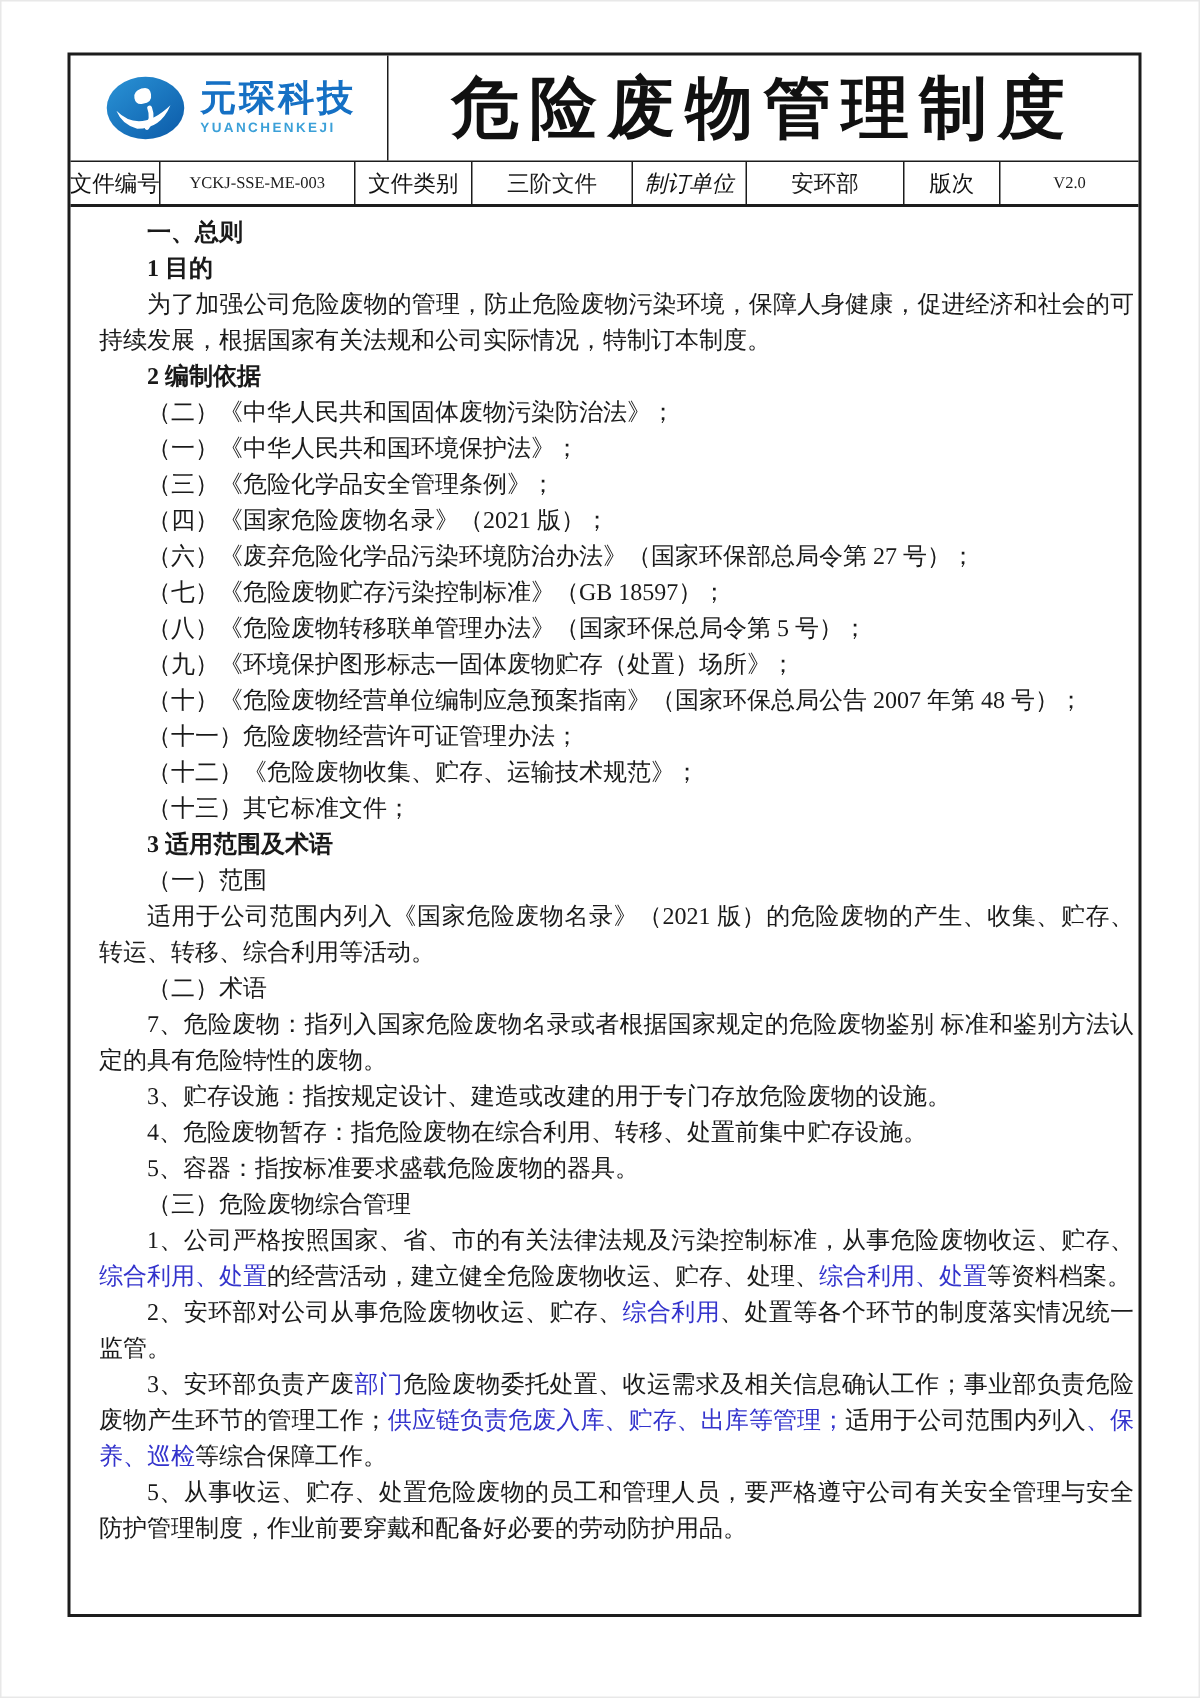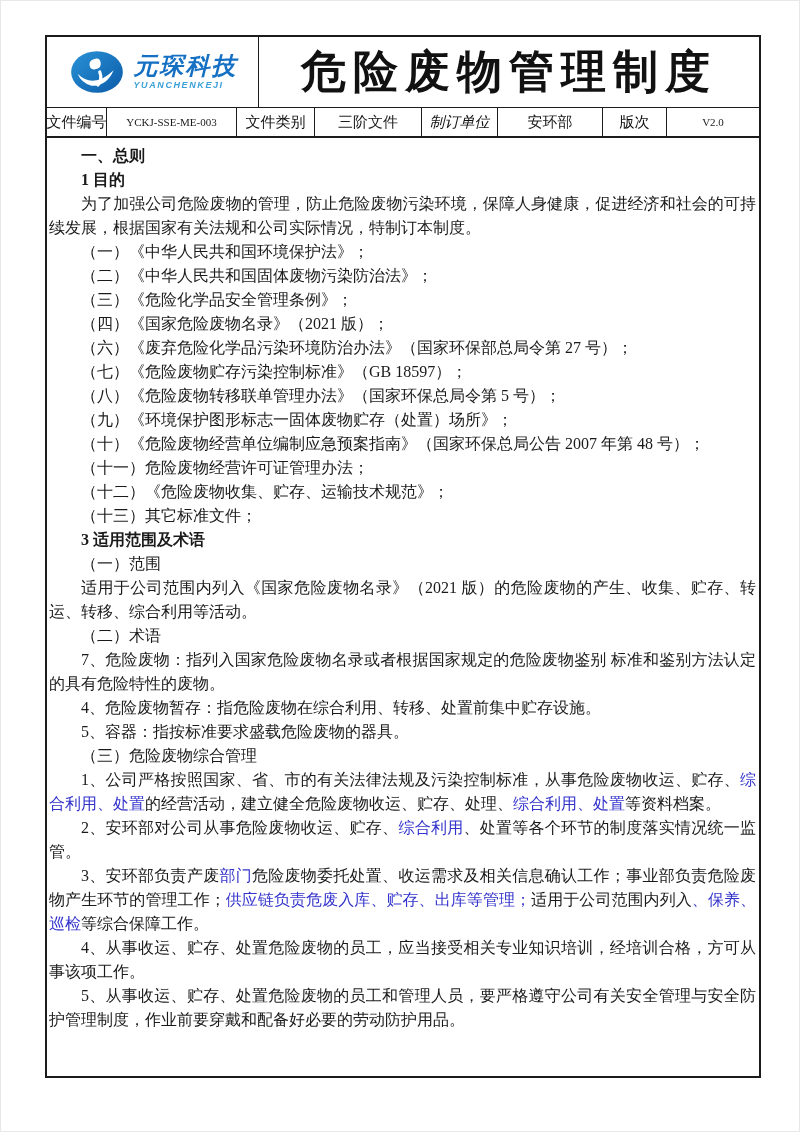--- a/index.html
+++ b/index.html
@@ -28,21 +28,21 @@
     border-bottom:1px solid #1c1c1c;
   }
   .logo-cell{
     width:212px;
     border-right:1.5px solid #1c1c1c;
     box-sizing:border-box;
     display:flex;align-items:center;justify-content:center;
     gap:8px;
   }
   .logo-mark{width:58px;height:48px;flex:0 0 auto;}
-  .logo-text{display:flex;flex-direction:column;line-height:1;font-style:italic;}
+  .logo-text{display:flex;flex-direction:column;line-height:1;}
   .logo-cn{
     font-family:"Liberation Sans","DejaVu Sans",sans-serif;
     font-weight:bold;font-size:24px;color:#1570c4;letter-spacing:2px;
   }
   .logo-en{
     font-family:"Liberation Sans","DejaVu Sans",sans-serif;
     font-weight:bold;font-size:9px;color:#3ba0d8;letter-spacing:1.6px;margin-top:3px;
   }
   .title-cell{
     flex:1;display:flex;align-items:center;justify-content:center;
@@ -70,21 +70,21 @@
   }
   .meta-cell:last-child{border-right:none;}
   .meta-label{color:#111;}
   .meta-value-sans{font-family:Liberation Serif, serif;font-size:11px;}
   .w1{width:60px;} .w2{width:130px;border-right:1.5px solid #1c1c1c;}
   .w3{width:78px;} .w4{width:107px;}
   .w5{width:76px;font-style:italic;} .w6{width:105px;}
   .w7{width:64px;} .w8{flex:1;}
   
   .doc-body{
-    padding:6px 3px 6px 2px;
+    padding:6px 3px 6px 19px;
     min-height:938px;
     box-sizing:border-box;
   }
   .para{
     margin:0;
     font-size:16px;
     line-height:24px;
     text-indent:2em;
     text-align:justify;
     word-break:break-all;
@@ -130,41 +130,42 @@
       <div class="meta-cell w5 meta-label">制订单位</div>
       <div class="meta-cell w6">安环部</div>
       <div class="meta-cell w7 meta-label">版次</div>
       <div class="meta-cell w8 meta-value-sans">V2.0</div>
     </div>
 
     <div class="doc-body">
         <p class="para heading"><span>一、总则</span></p>
         <p class="para heading"><span>1 目的</span></p>
         <p class="para"><span>为了加强公司危险废物的管理，防止危险废物污染环境，保障人身健康，促进经济和社会的可持续发展，根据国家有关法规和公司实际情况，特制订本制度。</span></p>
+        <p class="para heading"><span>2 编制依据</span></p>
+        <p class="para"><span>（二）《中华人民共和国固体废物污染防治法》；</span></p>
         <p class="para"><span>（一）《中华人民共和国环境保护法》；</span></p>
-        <p class="para"><span>（二）《中华人民共和国固体废物污染防治法》；</span></p>
         <p class="para"><span>（三）《危险化学品安全管理条例》；</span></p>
         <p class="para"><span>（四）《国家危险废物名录》（2021 版）；</span></p>
         <p class="para"><span>（六）《废弃危险化学品污染环境防治办法》（国家环保部总局令第 27 号）；</span></p>
         <p class="para"><span>（七）《危险废物贮存污染控制标准》（GB 18597）；</span></p>
         <p class="para"><span>（八）《危险废物转移联单管理办法》（国家环保总局令第 5 号）；</span></p>
         <p class="para"><span>（九）《环境保护图形标志一固体废物贮存（处置）场所》；</span></p>
         <p class="para"><span>（十）《危险废物经营单位编制应急预案指南》（国家环保总局公告 2007 年第 48 号）；</span></p>
         <p class="para"><span>（十一）危险废物经营许可证管理办法；</span></p>
         <p class="para"><span>（十二）《危险废物收集、贮存、运输技术规范》；</span></p>
         <p class="para"><span>（十三）其它标准文件；</span></p>
         <p class="para heading"><span>3 适用范围及术语</span></p>
         <p class="para"><span>（一）范围</span></p>
         <p class="para"><span>适用于公司范围内列入《国家危险废物名录》（2021 版）的危险废物的产生、收集、贮存、转运、转移、综合利用等活动。</span></p>
         <p class="para"><span>（二）术语</span></p>
         <p class="para"><span>7、危险废物：指列入国家危险废物名录或者根据国家规定的危险废物鉴别 标准和鉴别方法认定的具有危险特性的废物。</span></p>
+        <p class="para"><span>3、贮存设施：指按规定设计、建造或改建的用于专门存放危险废物的设施。</span></p>
         <p class="para"><span>4、危险废物暂存：指危险废物在综合利用、转移、处置前集中贮存设施。</span></p>
         <p class="para"><span>5、容器：指按标准要求盛载危险废物的器具。</span></p>
         <p class="para"><span>（三）危险废物综合管理</span></p>
         <p class="para"><span>1、公司严格按照国家、省、市的有关法律法规及污染控制标准，从事危险废物收运、贮存、</span><span class="blue">综合利用、处置</span><span>的经营活动，建立健全危险废物收运、贮存、处理、</span><span class="blue">综合利用、处置</span><span>等资料档案。</span></p>
         <p class="para"><span>2、安环部对公司从事危险废物收运、贮存、</span><span class="blue">综合利用</span><span>、处置等各个环节的制度落实情况统一监管。</span></p>
         <p class="para"><span>3、安环部负责产废</span><span class="blue">部门</span><span>危险废物委托处置、收运需求及相关信息确认工作；事业部负责危险废物产生环节的管理工作；</span><span class="blue">供应链负责危废入库、贮存、出库等管理；</span><span>适用于公司范围内列入</span><span class="blue">、保养、巡检</span><span>等综合保障工作。</span></p>
-        <p class="para"><span>4、从事收运、贮存、处置危险废物的员工，应当接受相关专业知识培训，经培训合格，方可从事该项工作。</span></p>
         <p class="para"><span>5、从事收运、贮存、处置危险废物的员工和管理人员，要严格遵守公司有关安全管理与安全防护管理制度，作业前要穿戴和配备好必要的劳动防护用品。</span></p>
       </div>
 
   </div>
 </div>
 
 </body></html>

